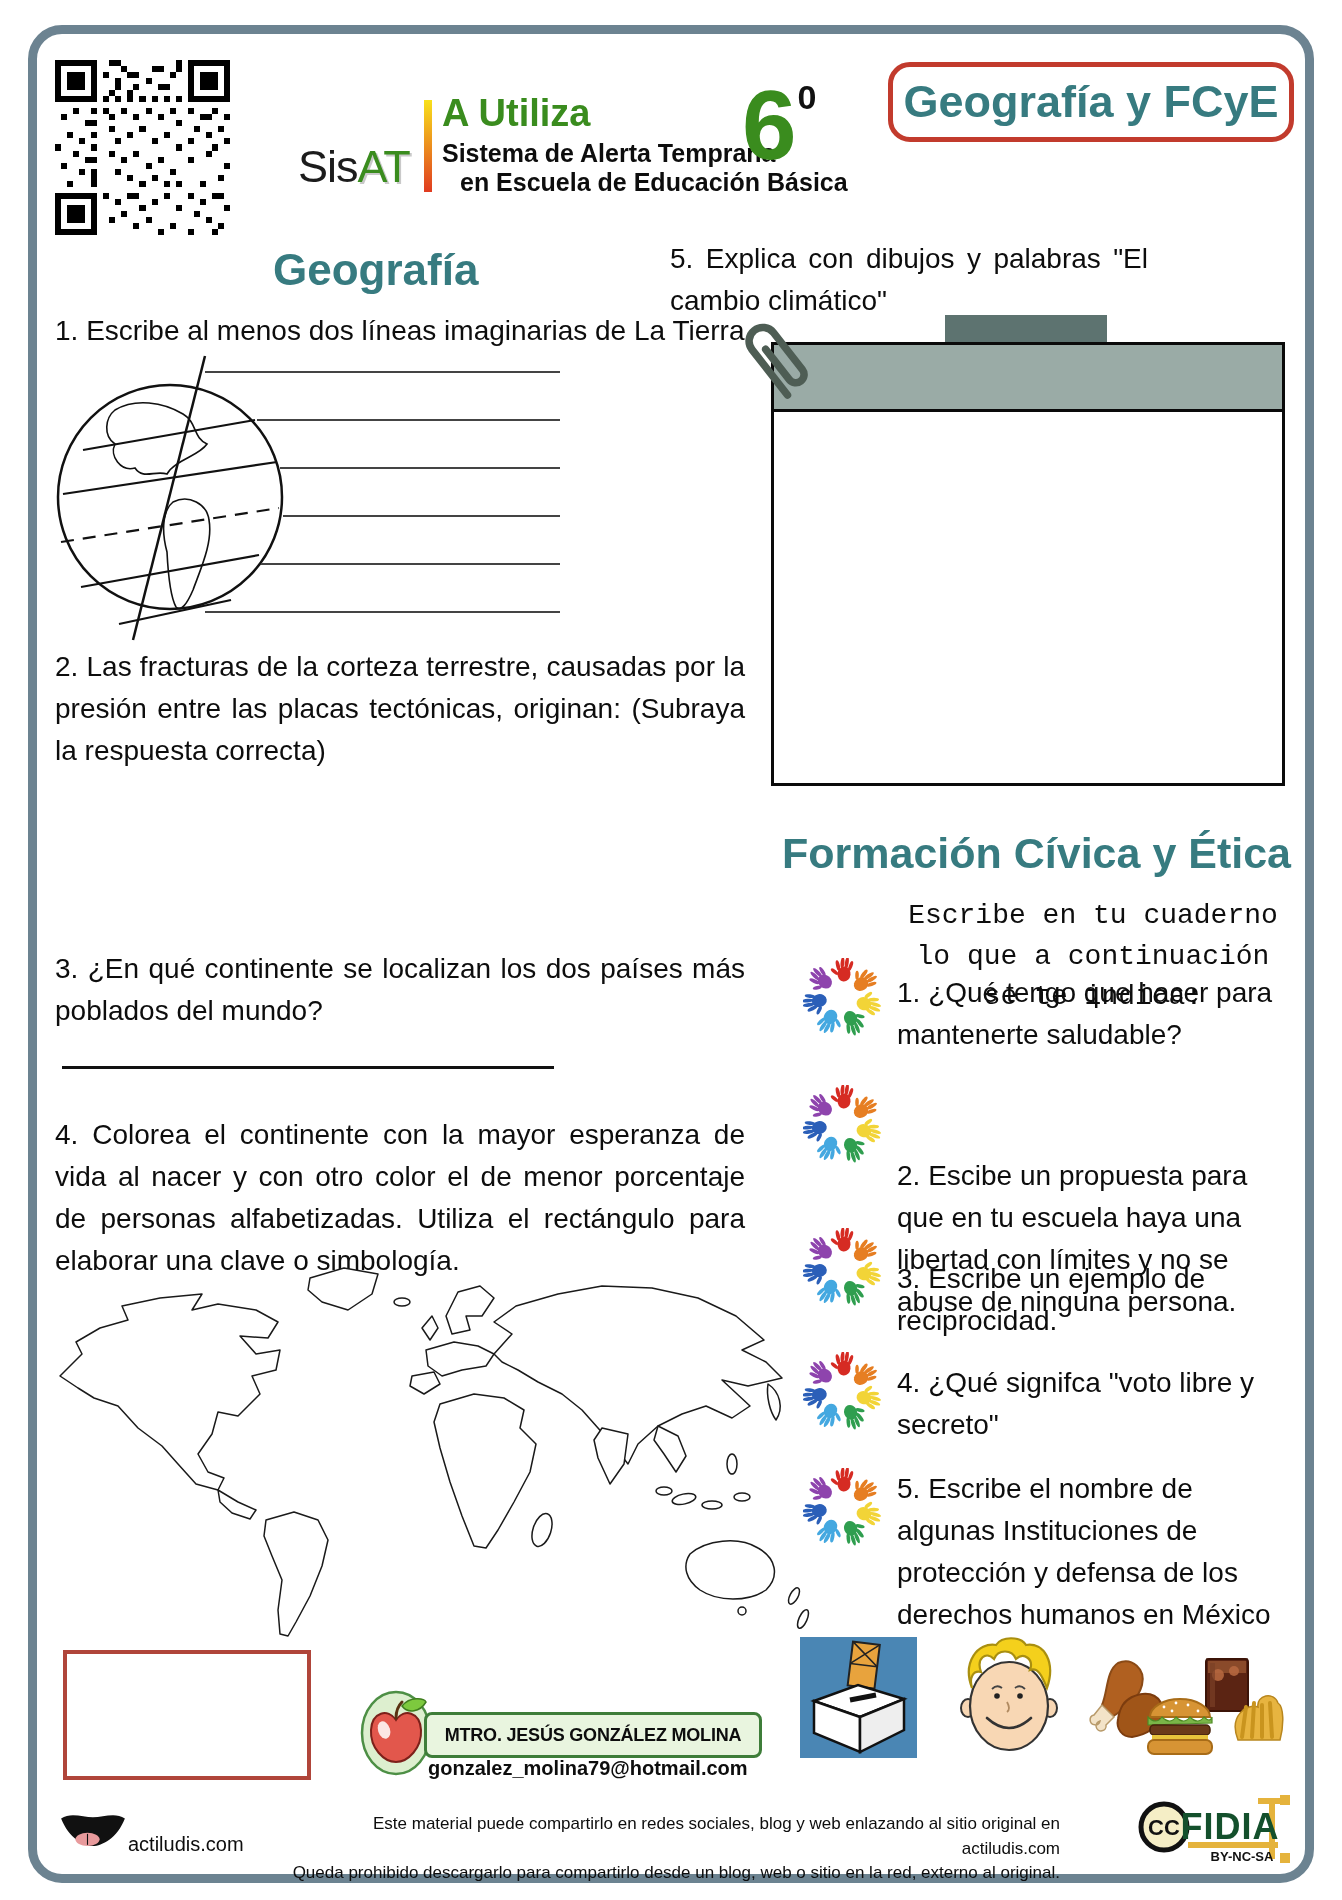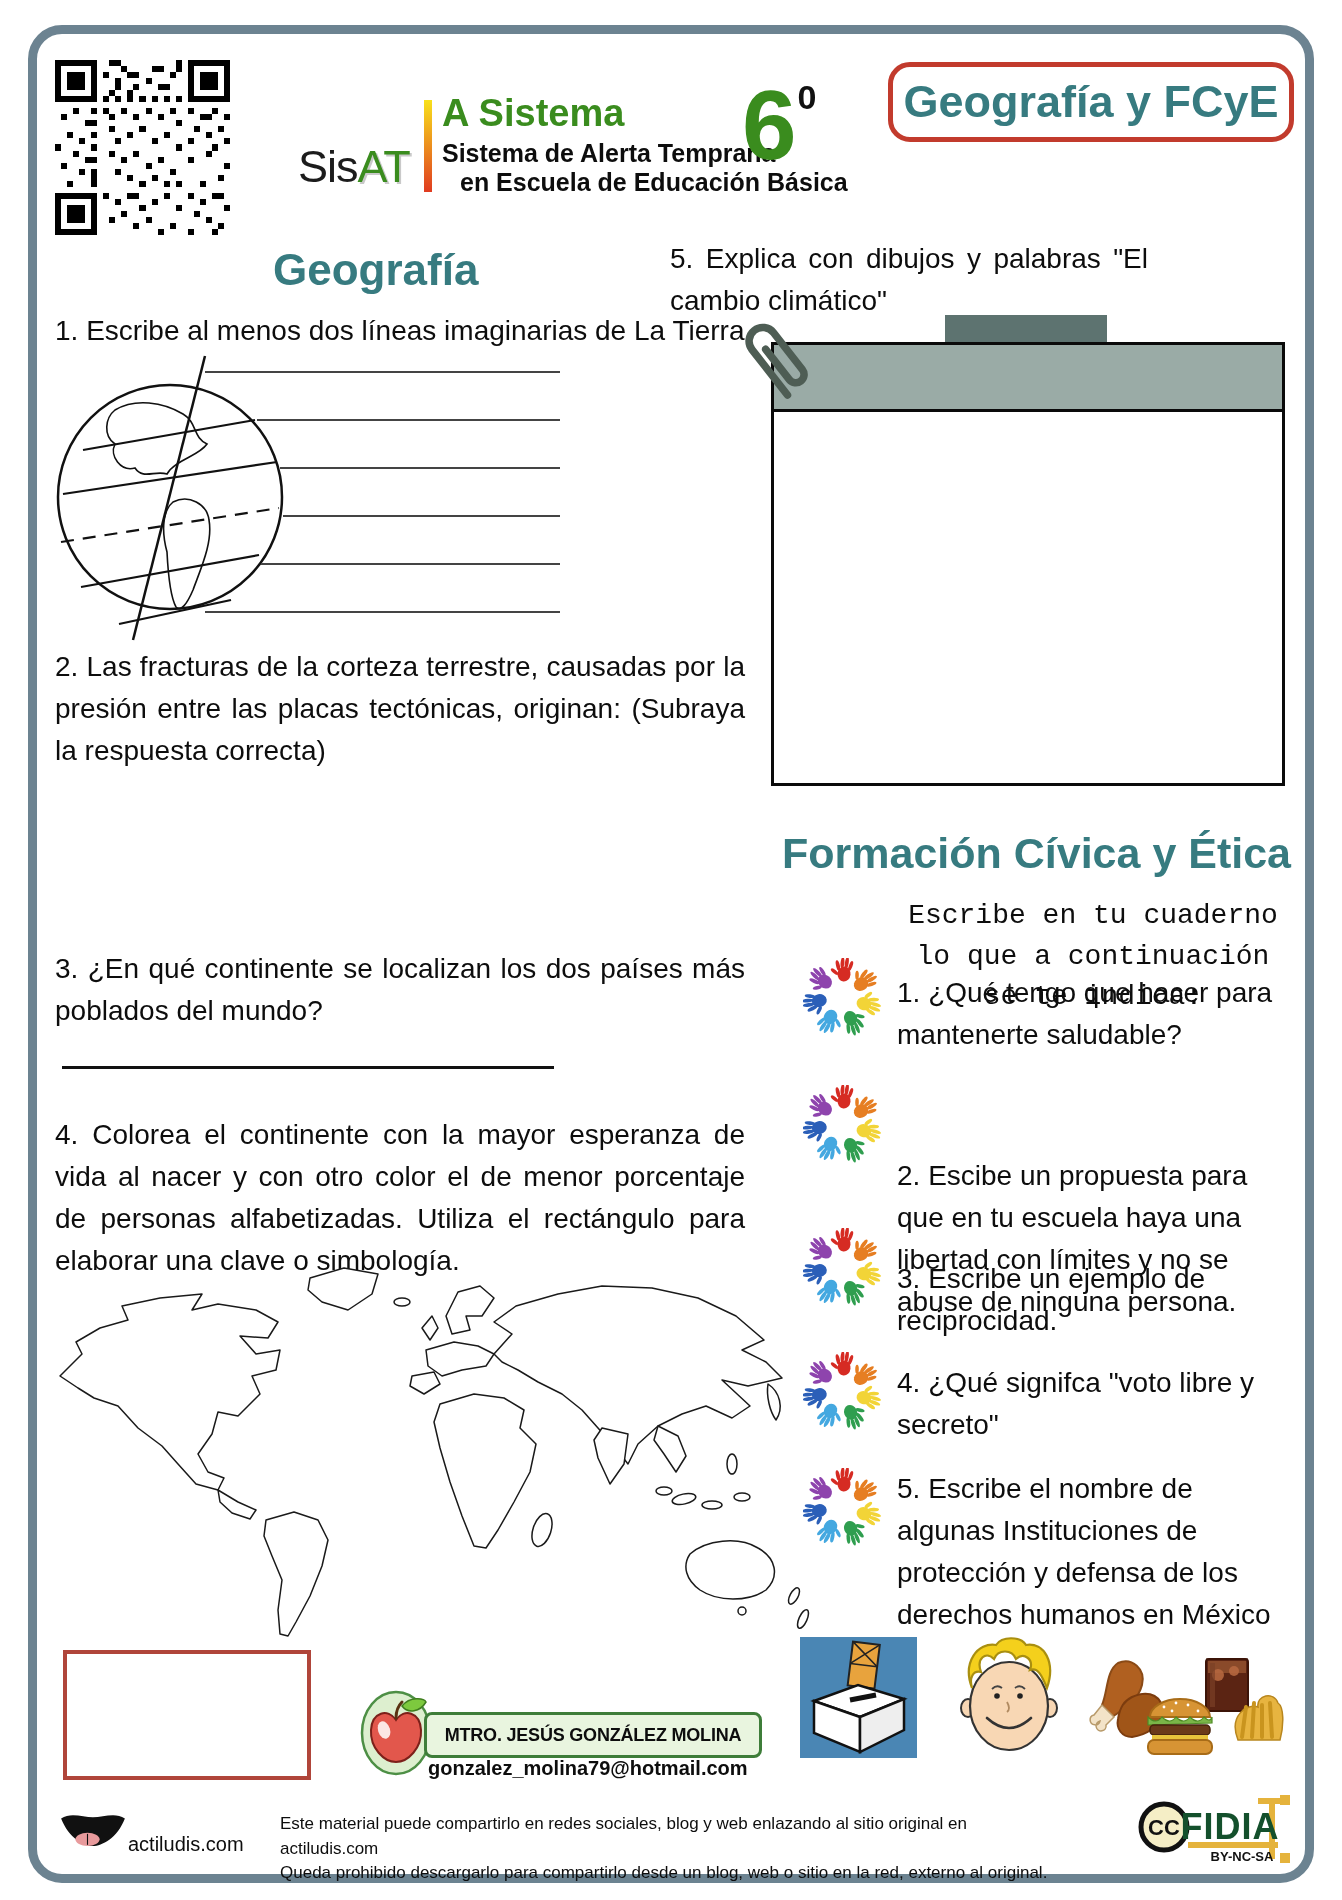--- a/index.html
+++ b/index.html
@@ -53,21 +53,21 @@
   .stamp-banner{left:424px;top:1712px;width:332px;height:40px;background:#e9f5df;border:3px solid #3e7d39;
                 border-radius:8px;display:flex;align-items:center;justify-content:center;
                 font-size:18px;font-weight:bold;letter-spacing:-0.2px;white-space:nowrap;}
   .stamp-email{left:428px;top:1757px;font-size:20px;font-weight:bold;white-space:nowrap;}
   .ballot{left:800px;top:1637px;width:117px;height:121px;}
   .boy{left:954px;top:1634px;width:110px;height:126px;}
   .food{left:1088px;top:1645px;width:196px;height:120px;}
   
   .smile{left:60px;top:1804px;width:66px;height:52px;}
   .site{left:128px;top:1833px;font-size:20px;}
-  .footer-lines{left:280px;top:1812px;width:780px;text-align:left;font-size:17px;line-height:1.45;}
+  .footer-lines{left:280px;top:1812px;width:780px;text-align:right;font-size:17px;line-height:1.45;}
   .cc-fidia{left:1138px;top:1793px;width:152px;height:74px;}
 </style>
 </head>
 <body>
 
 <svg width="0" height="0" style="position:absolute" aria-hidden="true">
   <defs>
     <g id="handshape">
       <ellipse cx="0" cy="0" rx="6.5" ry="7.5"></ellipse>
       <ellipse cx="-6.8" cy="-8" rx="1.9" ry="5.4" transform="rotate(-18 -6.8 -8)"></ellipse>
@@ -105,21 +105,21 @@
       <path d="M9,0h2v1h-2z M11,1h1v1h-1z M8,2h1v1h-1z M12,2h2v1h-2z M10,3h1v2h-1z M13,4h1v1h-1z M9,5h1v1h-1z M12,5h1v1h-1z M16,1h2v1h-2z M15,3h1v1h-1z M17,4h2v1h-2z M19,2h1v1h-1z M20,0h1v2h-1z"></path>
       <path d="M8,8h1v1h-1z M11,8h1v1h-1z M9,9h1v1h-1z M13,9h1v1h-1z M15,8h1v1h-1z M17,9h1v1h-1z M19,8h1v1h-1z M20,10h1v1h-1z M22,8h1v1h-1z M24,9h2v1h-2z M26,8h1v1h-1z M28,9h1v1h-1z M23,11h1v1h-1z M25,12h1v1h-1z M27,11h1v1h-1z M22,13h1v1h-1z M26,14h1v1h-1z M28,13h1v1h-1z"></path>
       <path d="M1,9h1v1h-1z M3,8h1v1h-1z M5,10h1v1h-1z M2,12h1v1h-1z M4,13h1v1h-1z M0,14h1v1h-1z M3,15h1v1h-1z M5,16h1v1h-1z M1,17h1v1h-1z M4,18h1v1h-1z M2,20h1v1h-1z M6,19h0.99v1h-0.99z"></path>
       <path d="M9,11h1v1h-1z M10,13h1v1h-1z M12,12h1v1h-1z M14,11h1v1h-1z M16,13h1v1h-1z M18,12h1v1h-1z M20,14h1v1h-1z M9,15h1v1h-1z M11,16h1v1h-1z M13,15h1v1h-1z M15,17h1v1h-1z M17,16h1v1h-1z M19,18h1v1h-1z M10,18h1v1h-1z M12,19h1v1h-1z M14,20h1v1h-1z M16,19h1v1h-1z M18,20h1v1h-1z M20,20h1v1h-1z"></path>
       <path d="M8,22h1v1h-1z M10,23h1v1h-1z M12,22h2v1h-2z M14,24h1v1h-1z M16,23h1v1h-1z M18,22h1v1h-1z M20,24h1v1h-1z M9,26h1v1h-1z M11,25h1v1h-1z M13,27h1v1h-1z M15,26h1v1h-1z M17,28h1v1h-1z M19,27h1v1h-1z M22,22h1v1h-1z M24,23h1v1h-1z M26,22h2v1h-2z M28,24h1v1h-1z M23,25h1v1h-1z M25,26h1v1h-1z M27,27h1v1h-1z M22,28h1v1h-1z M26,28h1v1h-1z M24,20h1v1h-1z M28,17h1v1h-1z M22,16h1v1h-1z M27,19h1v1h-1z M25,15h1v1h-1z"></path>
     </g>
   </svg>
 
   <div class="abs brand"><span class="sis">Sis</span><span class="at">AT</span></div>
   <div class="abs grad-bar"></div>
-  <div class="abs program-title">A Sistema</div>
+  <div class="abs program-title">A Utiliza</div>
   <div class="abs sub1">Sistema de Alerta Temprana</div>
   <div class="abs sub2">en Escuela de Educación Básica</div>
   <div class="abs grade"><span>6</span><sup>0</sup></div>
   <div class="abs badge">Geografía y FCyE</div>
 
   <div class="abs geo-title">Geografía</div>
   <div class="abs q q1">1. Escribe al menos dos líneas imaginarias de La Tierra</div>
 
   <svg class="abs globe-fig" viewBox="0 0 520 292">
     <circle cx="115" cy="145" r="112" fill="none" stroke="#111" stroke-width="2.5"></circle>

